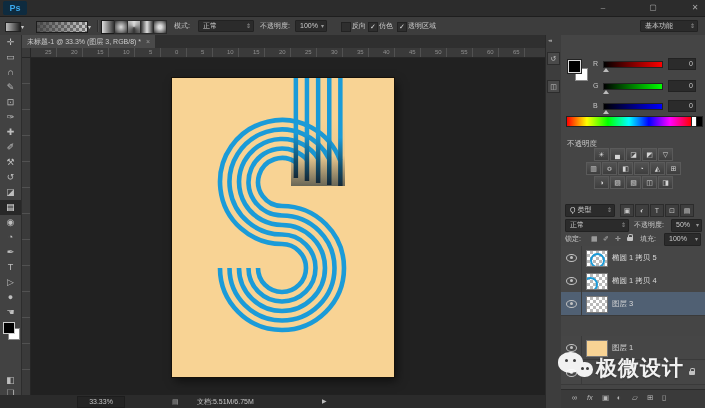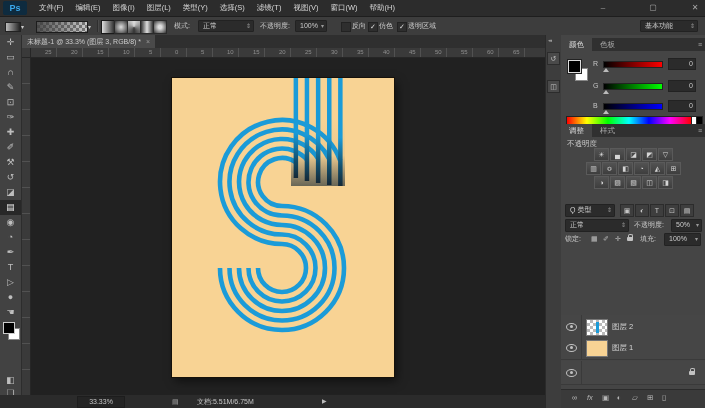--- a/index.html
+++ b/index.html
@@ -108,32 +108,20 @@
   .wm-b2{position:absolute;left:24px;top:13px;width:17px;height:15px;background:#fff;border-radius:48%;}
   .wm-text{position:absolute;left:44px;top:5px;font-size:21px;font-weight:bold;color:#fff;letter-spacing:1px;text-shadow:0 1px 2px rgba(0,0,0,.4);white-space:nowrap;}
 </style>
 </head>
 <body>
 
 <div id="app">
 
   <div class="menubar">
     <div class="ps-logo">Ps</div>
-    <div id="menu-items">
-        <span class="mitem">文件(F)</span>
-        <span class="mitem">编辑(E)</span>
-        <span class="mitem">图像(I)</span>
-        <span class="mitem">图层(L)</span>
-        <span class="mitem">类型(Y)</span>
-        <span class="mitem">选择(S)</span>
-        <span class="mitem">滤镜(T)</span>
-        <span class="mitem">视图(V)</span>
-        <span class="mitem">窗口(W)</span>
-        <span class="mitem">帮助(H)</span>
-      </div>
     <div class="winbtns">
       <span class="winbtn" style="left:30px">–</span>
       <span class="winbtn" style="left:80px">▢</span>
       <span class="winbtn" style="left:122px">✕</span>
     </div>
   </div>
 
   <div class="optionsbar">
     <span class="gradmini"></span>
     <span class="ob-label" style="left:21px;top:1px;font-size:6px">▾</span>
@@ -270,25 +258,20 @@
     <span class="starr">▶</span>
   </div>
 
   <div class="dockstrip"></div>
   <span class="dockexp">◂◂</span>
   <div class="dockico" style="top:52px">↺</div>
   <div class="dockico" style="top:80px">◫</div>
 
   <div class="panels"></div>
 
-  <div class="ptabbar" style="top:38px">
-    <span class="ptab active">颜色</span>
-    <span class="ptab">色板</span>
-    <span class="pmenu">≡</span>
-  </div>
   <div class="cswW"></div>
   <div class="cswB"></div>
 
   <span class="chlbl" style="left:593px;top:60px">R</span>
   <div class="chtrack" style="left:603px;top:61px;background:linear-gradient(90deg,#000,#f00)"></div>
   <div class="chthumb" style="left:603px;top:68px"></div>
   <div class="chval" style="left:668px;top:58px">0</div>
 
   <span class="chlbl" style="left:593px;top:82px">G</span>
   <div class="chtrack" style="left:603px;top:83px;background:linear-gradient(90deg,#000,#0f0)"></div>
@@ -297,25 +280,20 @@
 
   <span class="chlbl" style="left:593px;top:102px">B</span>
   <div class="chtrack" style="left:603px;top:103px;background:linear-gradient(90deg,#000,#00f)"></div>
   <div class="chthumb" style="left:603px;top:110px"></div>
   <div class="chval" style="left:668px;top:100px">0</div>
 
   <div class="spectrum"></div>
   <div class="specw"></div>
   <div class="specb"></div>
 
-  <div class="ptabbar" style="top:124px">
-    <span class="ptab active">调整</span>
-    <span class="ptab">样式</span>
-    <span class="pmenu">≡</span>
-  </div>
   <div class="addadj">不透明度</div>
   <div id="adjicons"></div>
 
 
   <div class="dd lfilter">
     <span class="ddtxt"><span>Ϙ</span> <span>类型</span></span>
     <span class="ddarr">⇕</span>
   </div>
   <div id="filtericons"></div>
 
@@ -328,43 +306,68 @@
   </div>
 
   <span class="ob-label" style="left:565px;top:230px">锁定:</span>
   <div id="lockicons"></div>
   <span class="mini-lock" style="left:627px;top:237px"></span>
   <span class="ob-label" style="left:640px;top:230px">填充:</span>
   <div class="dd" style="left:664px;top:233px;width:35px;height:11px">
     <span class="ddtxt">100%</span><span class="ddarr">▾</span>
   </div>
 
-  <div class="lrow" style="top:315px">
+  <div class="lrow" style="top:246px">
     <span class="eye"></span>
       <span class="lsep"></span>
     <span class="thumb">
-        <span class="vline"></span>
+        <span class="arc"></span>
       </span>
-    <span class="lname">图层 2</span>
+    <span class="lname">椭圆 1 拷贝 5</span>
+  </div>
+  <div class="lrow" style="top:269px">
+    <span class="eye"></span>
+      <span class="lsep"></span>
+    <span class="thumb">
+        <span class="arc" style="left:-4px;top:3px"></span>
+      </span>
+    <span class="lname">椭圆 1 拷贝 4</span>
+  </div>
+  <div class="lrow sel" style="top:292px">
+    <span class="eye"></span>
+      <span class="lsep"></span>
+    <span class="thumb"></span>
+    <span class="lname">图层 3</span>
   </div>
   <div class="lrow" style="top:336px">
     <span class="eye"></span>
       <span class="lsep"></span>
     <span class="thumb solid"></span>
     <span class="lname">图层 1</span>
   </div>
   <div class="lrow" style="top:361px">
     <span class="eye"></span>
       <span class="lsep"></span>
     <span class="mini-lock" style="left:128px;top:10px"></span>
   </div>
 
   <div class="lfooter"></div>
   <div id="footericons"></div>
 
+  <div class="watermark">
+    <span class="wm-b1">
+        <i style="left:7px;top:7px"></i>
+        <i style="left:15px;top:7px"></i>
+      </span>
+    <span class="wm-b2">
+        <i style="left:5px;top:5px"></i>
+        <i style="left:10px;top:5px"></i>
+      </span>
+    <span class="wm-text">极微设计</span>
+  </div>
 
 <span class="adjico" style="left: 594px; top: 148px;">☀</span>
     <span class="adjico" style="left: 610px; top: 148px;">▄</span>
     <span class="adjico" style="left: 626px; top: 148px;">◪</span>
     <span class="adjico" style="left: 642px; top: 148px;">◩</span>
     <span class="adjico" style="left: 658px; top: 148px;">▽</span>
     <span class="adjico" style="left: 586px; top: 162px;">▥</span>
     <span class="adjico" style="left: 602px; top: 162px;">≎</span>
     <span class="adjico" style="left: 618px; top: 162px;">◧</span>
     <span class="adjico" style="left: 634px; top: 162px;">◔</span>

